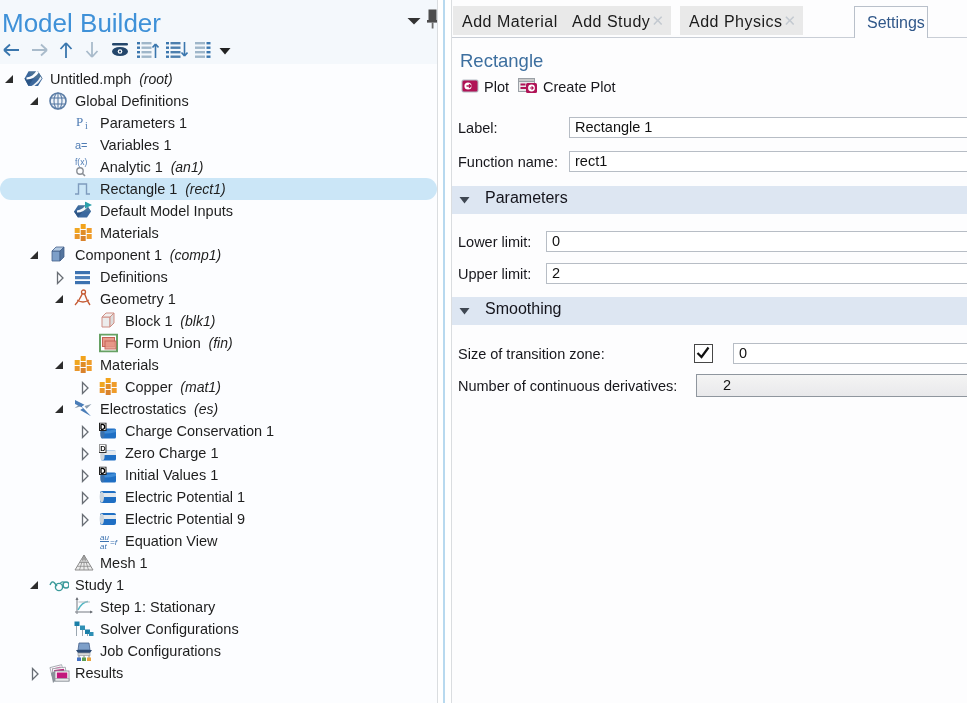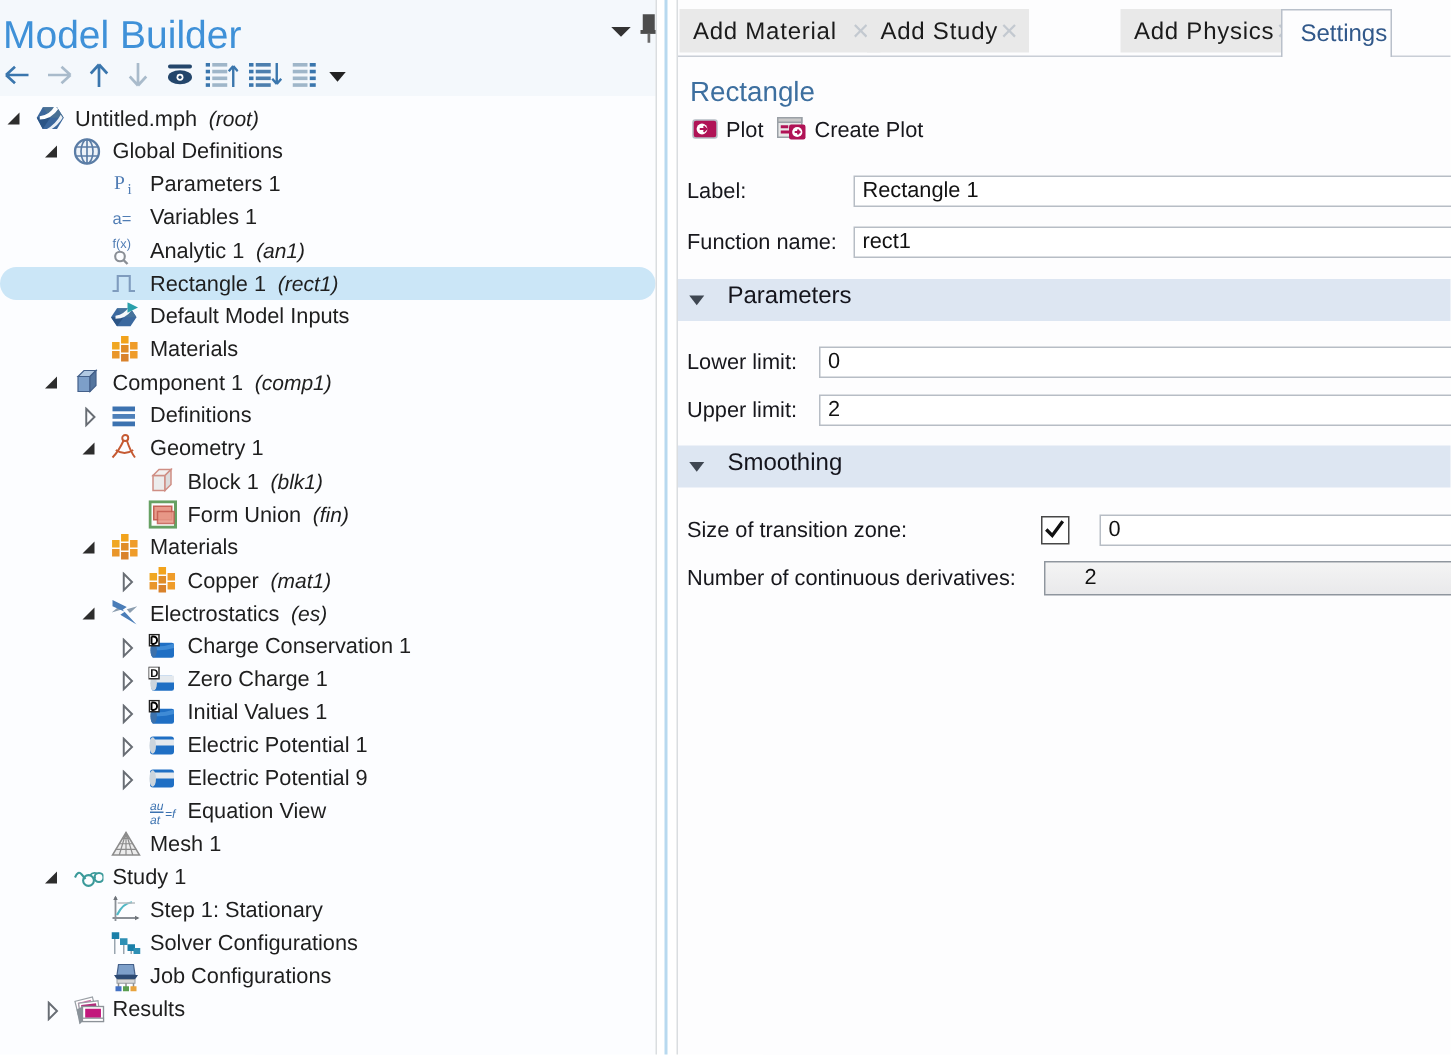--- a/index.html
+++ b/index.html
@@ -416,25 +416,25 @@
       </div>
 </div>
 <div id="b1"></div>
     <div id="b2"></div>
     <div id="b3"></div>
 <div id="rpanel"></div>
 <div class="tab" style="left:453px;width:134px">
       <span class="lbl">Add Material</span>
       <span class="x">✕</span>
     </div>
-<div class="tab" style="left:578px;width:108px">
+<div class="tab" style="left:563px;width:108px">
       <span class="lbl">Add Study</span>
       <span class="x">✕</span>
     </div>
-<div class="tab" style="left:747px;width:123px">
+<div class="tab" style="left:680px;width:123px">
       <span class="lbl">Add Physics</span>
       <span class="x">✕</span>
     </div>
 <div id="tabline1" style="left:452px;width:402px"></div>
 <div id="tabline1" style="left:928px;width:39px"></div>
 <div id="tabactive" style="left:854px;width:74px">
       <span style="position:absolute;left:12px;top:7px">Settings</span>
     </div>
 
 <div id="rtitle" style="left:460px;top:50px">Rectangle</div>

